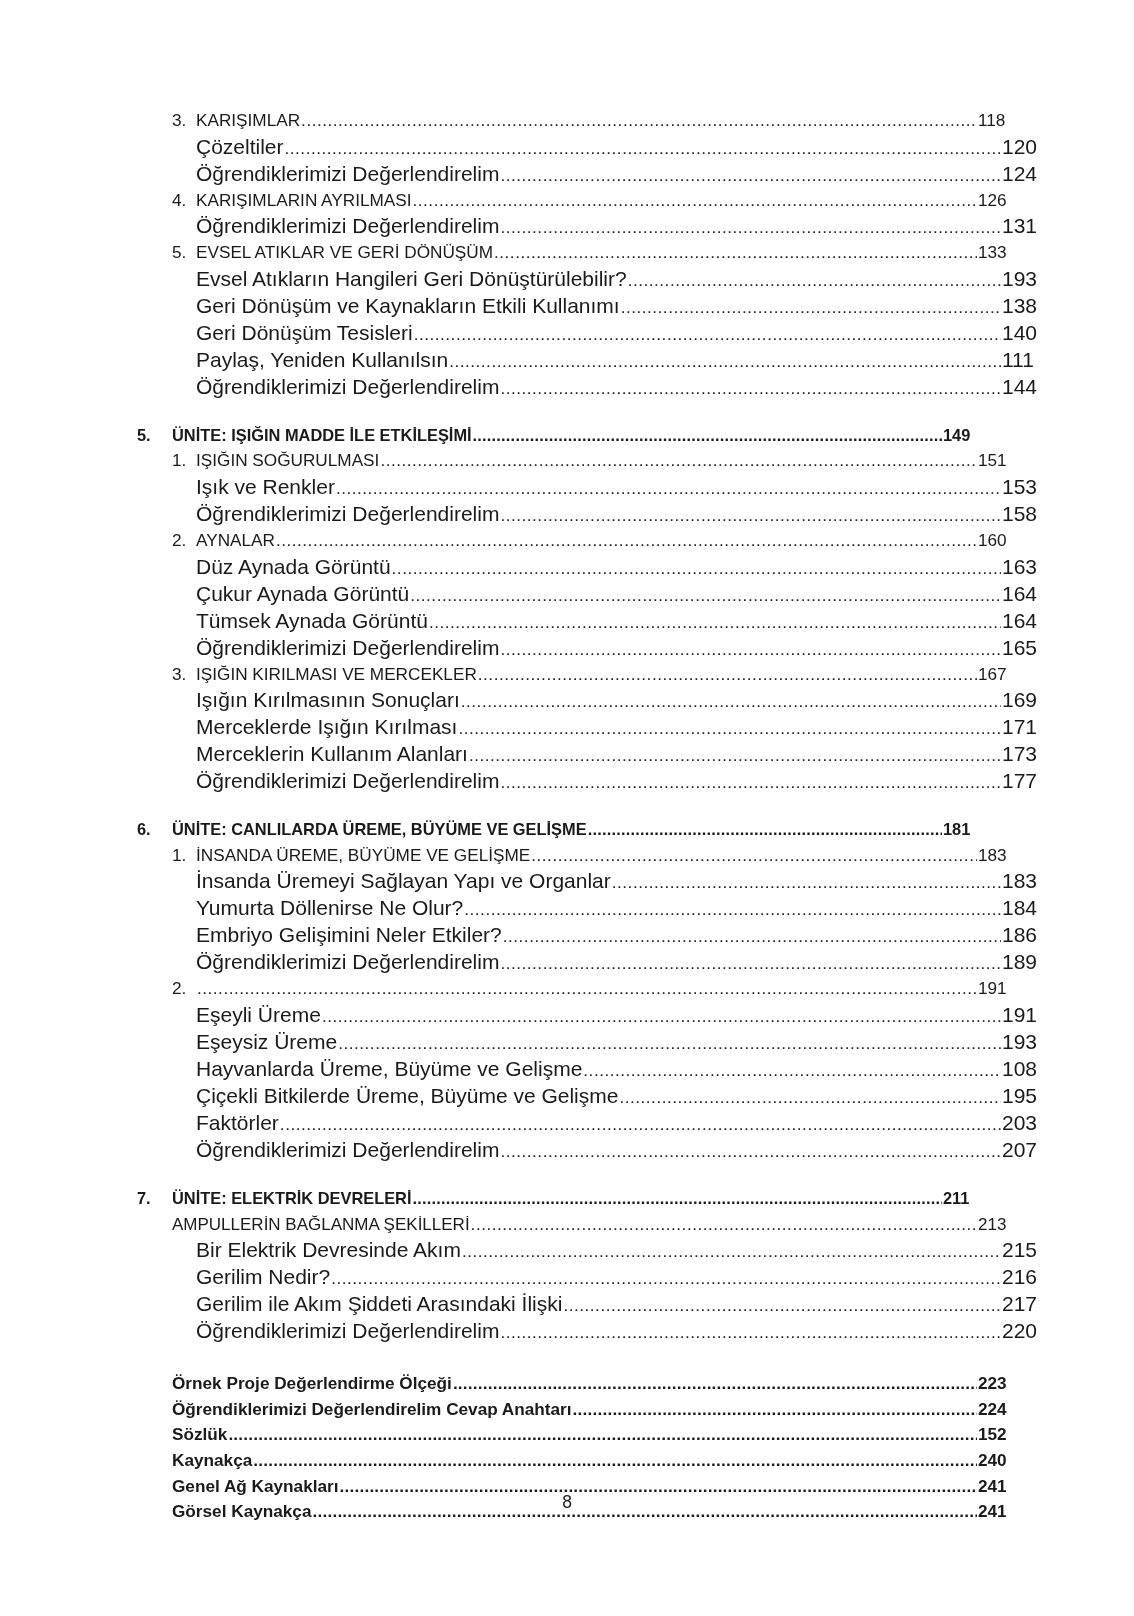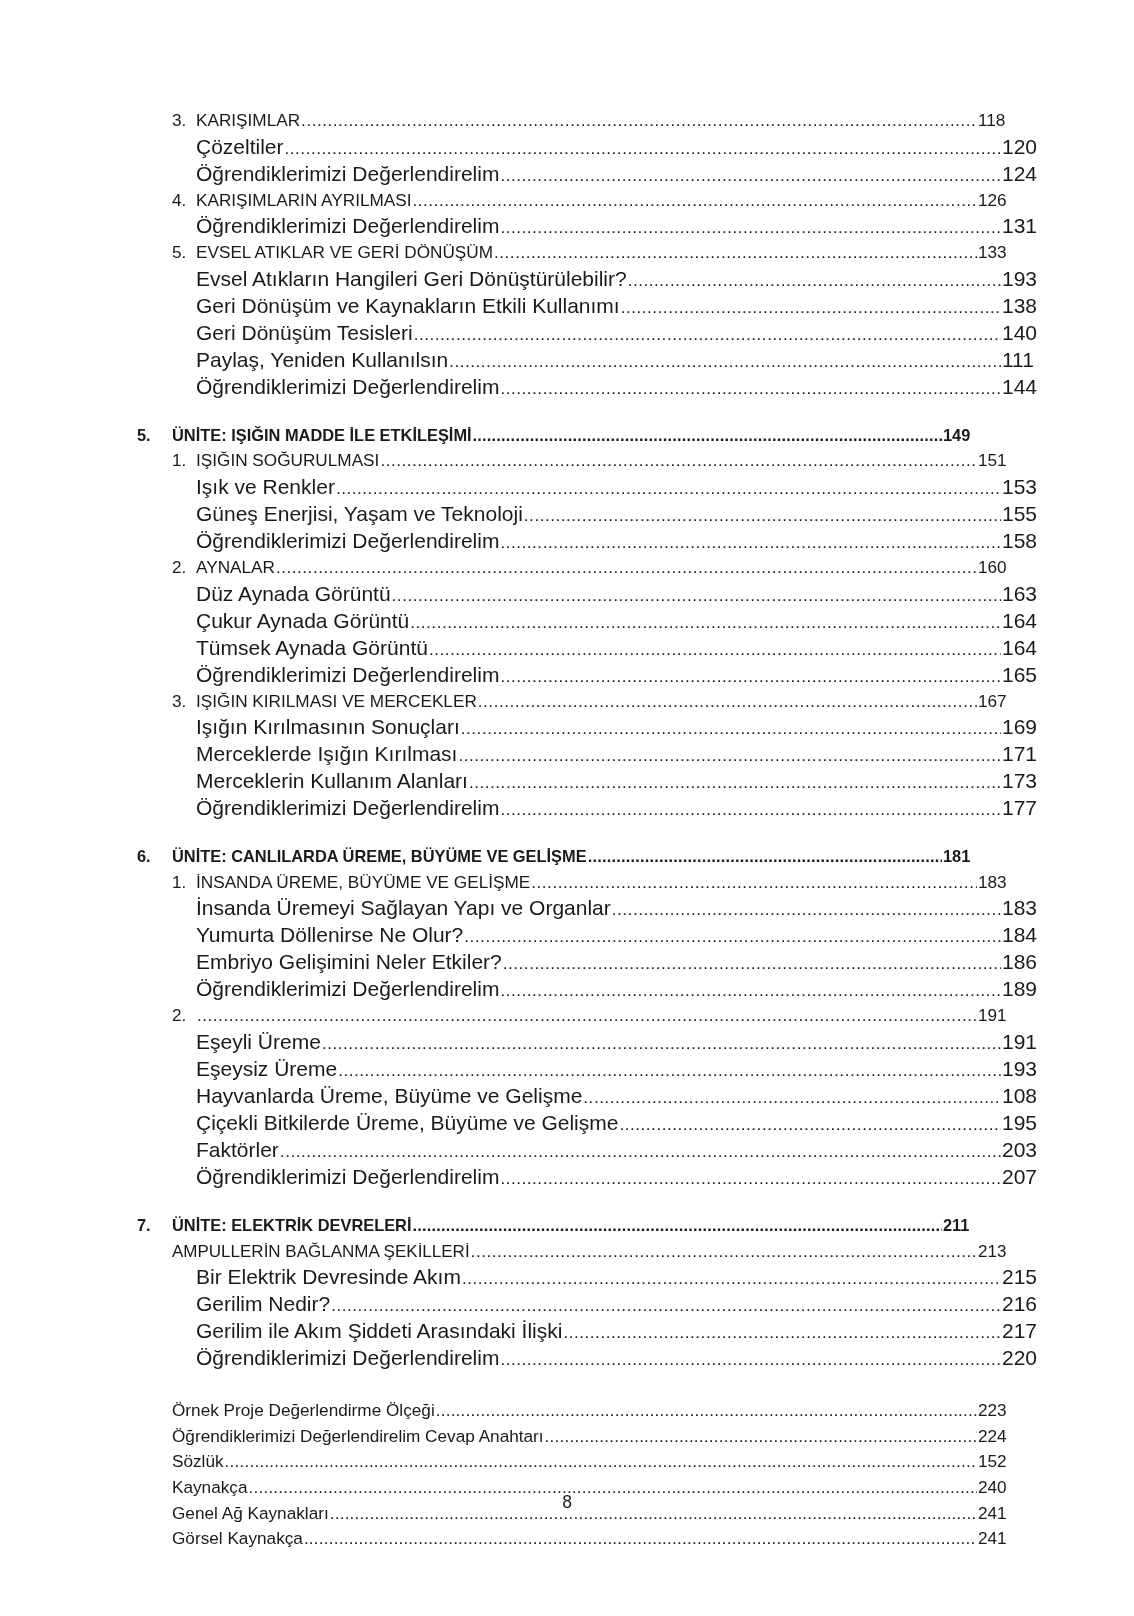--- a/index.html
+++ b/index.html
@@ -91,21 +91,21 @@
 
   
   .lvl-head2 {
     padding-left: 35px;
     font-size: 17px;
   }
   .lvl-head2 .num { width: 0px; }
 
   
   .lvl-back {
-    font-weight: normal;
+    font-weight: bold;
     font-size: 17.2px;
     padding-left: 35px;
   }
   .lvl-back .num { width: 0px; }
   .lvl-back .leader::after { letter-spacing: 0.2px; }
 
   
   .row.nolead .leader::after { content: ""; }
   .row.nolead .pg { visibility: hidden; }
   .gap-md { height: 22px; }
@@ -208,26 +208,20 @@
         <span class="pg">151</span>
       </div>
       <div class="row lvl-sub">
         <span class="num"></span>
         <span class="label">Işık ve Renkler</span>
         <span class="leader"></span>
         <span class="pg">153</span>
       </div>
       <div class="row lvl-sub">
         <span class="num"></span>
-        <span class="label">Güneş Enerjisi, Yaşam ve Teknoloji</span>
-        <span class="leader"></span>
-        <span class="pg">155</span>
-      </div>
-      <div class="row lvl-sub">
-        <span class="num"></span>
         <span class="label">Öğrendiklerimizi Değerlendirelim</span>
         <span class="leader"></span>
         <span class="pg">158</span>
       </div>
       <div class="row lvl-sec">
         <span class="num">2.</span>
         <span class="label">AYNALAR</span>
         <span class="leader"></span>
         <span class="pg">160</span>
       </div>

